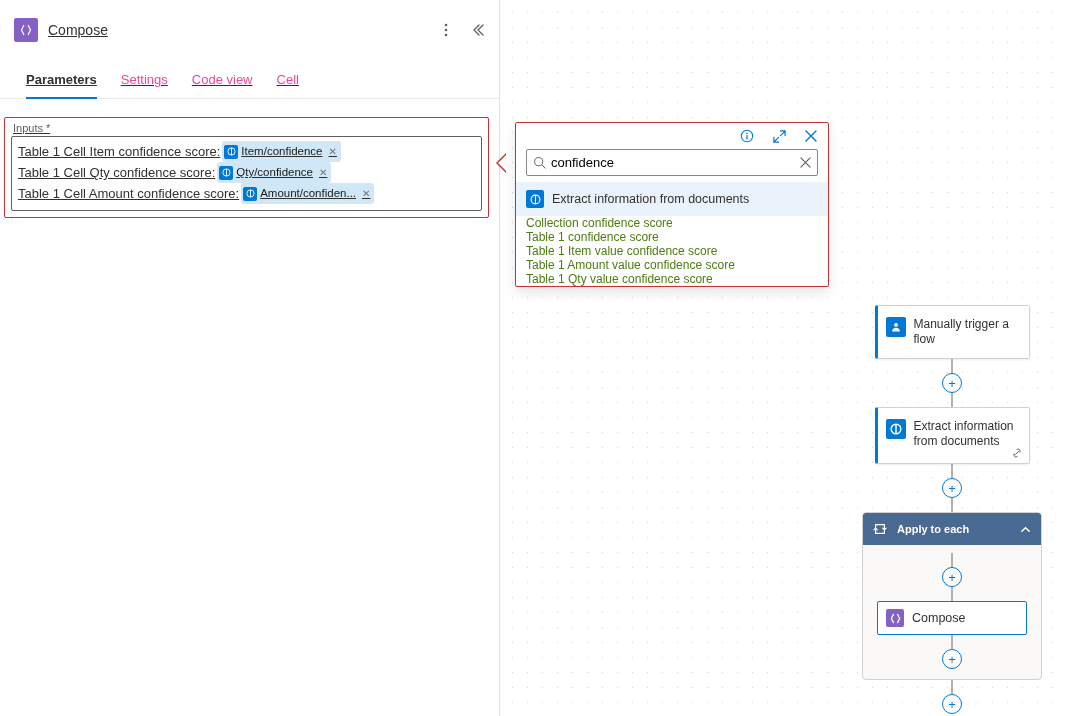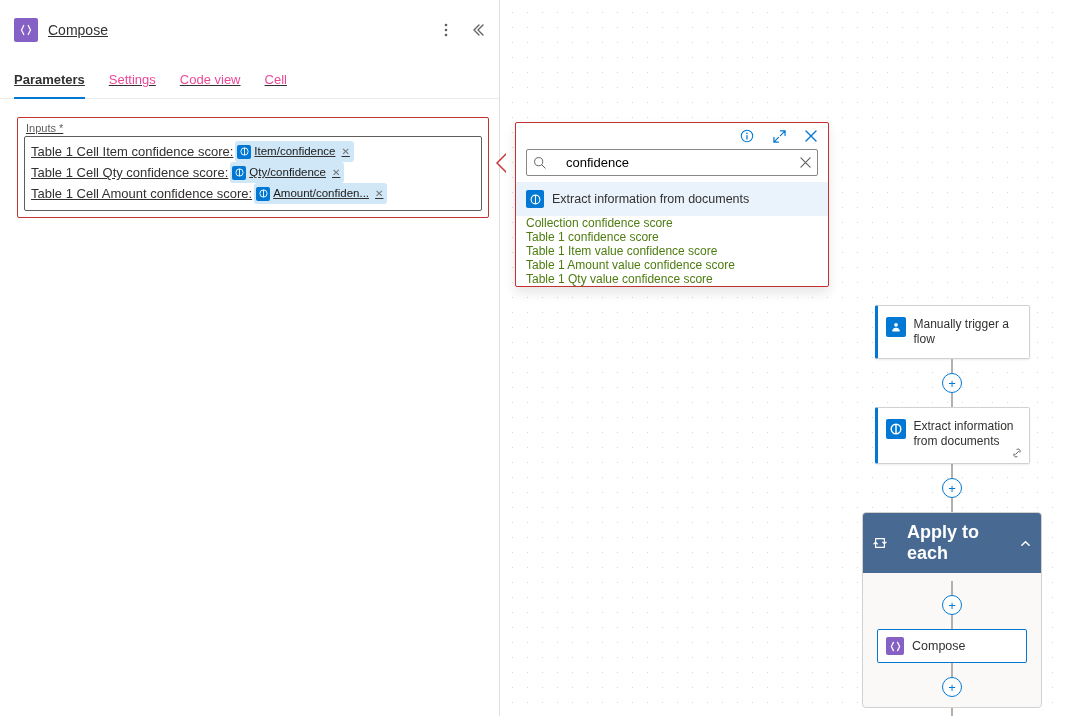--- a/index.html
+++ b/index.html
@@ -62,39 +62,39 @@
     height: 14px;
     cursor: pointer;
     display:flex;
     align-items:center;
     justify-content:center;
   }
   
   .tabs {
     display: flex;
     gap: 24px;
-    padding: 0 14px;
+    padding: 0 26px;
     border-bottom: 1px solid #edebe9;
     margin-top: 8px;
   }
   .tab {
     padding: 8px 0 10px 0;
     font-size: 13px;
     cursor: pointer;
     color: #ec4899;
   }
   .tab.active {
     color: #323130;
     font-weight: 600;
     border-bottom: 2.5px solid #0078d4;
     margin-bottom: -1px;
   }
   
   .inputs-outline {
-    margin: 18px 10px 0 17px;
+    margin: 18px 10px 0 4px;
     border: 1.5px solid #c43131;
     border-radius: 2px;
     padding: 4px 6px 6px 6px;
   }
   .inputs-label {
     font-size: 11px;
     color: #605e5c;
     margin: 0 0 2px 2px;
   }
   .inputs-field {
@@ -186,21 +186,21 @@
     width:14px;height:14px;
     cursor:pointer;
     display:flex;align-items:center;justify-content:center;
   }
   .search-row{
     margin:6px 10px;
     border:1px solid #8a8886;
     border-radius:2px;
     display:flex;align-items:center;
     padding:4px 6px;
-    gap:18px;
+    gap:3px;
   }
   .search-row input{
     border:none;outline:none;flex:1;font-size:13px;font-family:inherit;
   }
   .section-hdr{
     display:flex;align-items:center;gap:8px;
     background:#eaf2fb;
     padding:8px 10px;
     font-size:12.5px;
     color:#323130;
@@ -276,24 +276,24 @@
     box-sizing:border-box;
     display:flex;flex-direction:column;align-items:center;
     padding-bottom:10px;
   }
   .apply-header{
     width:100%;
     background:#486991;
     color:#fff;
     display:flex;
     align-items:center;
-    gap:20px;
+    gap:10px;
     padding:9px 10px;
     box-sizing:border-box;
-    font-size:18px;
+    font-size:11px;
     font-weight:600;
     border-radius:3px 3px 0 0;
   }
   .apply-header .chev{
     margin-left:auto;
   }
   .compose-node{
     width:150px;
     background:#fff;
     border:1.5px solid #0078d4;

